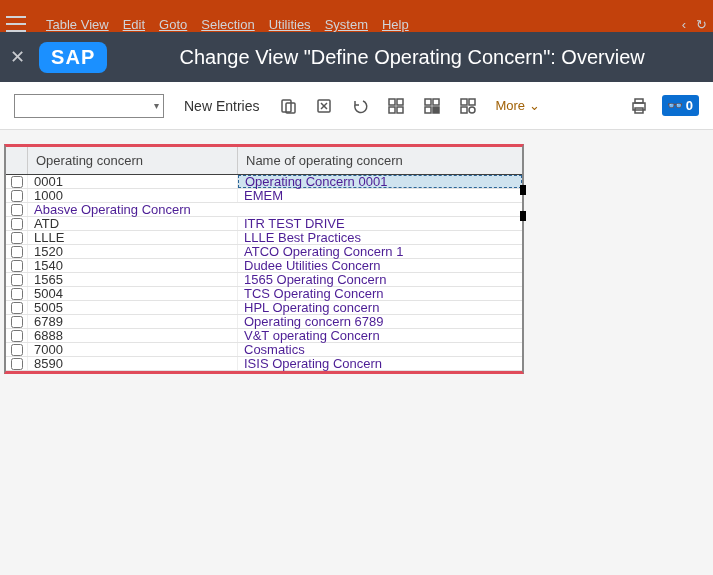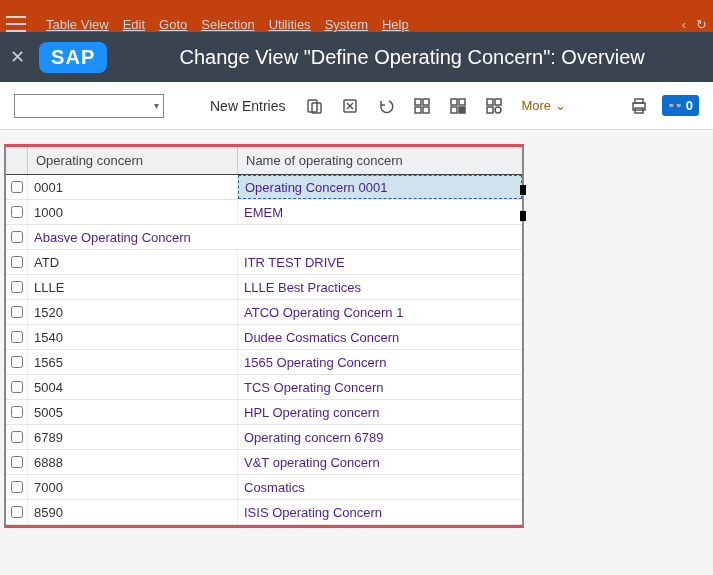--- a/index.html
+++ b/index.html
@@ -75,21 +75,20 @@
     justify-content: flex-end;
     padding-right: 4px;
   }
   .cmd-box .chev { font-size: 10px; color: #666; }
   .tool-btn { color: #555; font-size: 14px; display: inline-flex; align-items: center; gap: 4px; }
   .tool-btn svg { width: 18px; height: 18px; stroke: #555; fill: none; stroke-width: 1.5; }
   .new-entries-btn {
     color: #333;
     font-size: 14px;
     padding: 4px 2px;
-    margin-left: 26px;
   }
   .more-btn { display:flex; align-items:center; gap:4px; color:#a16207; }
   .toolbar-right { margin-left:auto; display:flex; align-items:center; gap:14px; }
   .badge {
     background:#0a6ed1; color:#fff; font-weight:bold;
     padding:3px 6px; border-radius:3px; display:flex; align-items:center; gap:2px;
     font-size:13px;
   }
 
   .content { padding: 14px 4px; background:#f5f5f5; }
@@ -110,21 +109,21 @@
     padding: 6px 8px;
     color: #444;
     font-size: 13px;
   }
   .col-sel { width: 22px; border-right: 1px solid #ccc; }
   .col-code { width: 210px; border-right: 1px solid #ccc; }
   .col-name { flex: 1; }
   .grid-body { }
   .row {
     display: flex;
-    height: 25px;
+    height: 14px;
     border-bottom: 1px solid #e3e3e3;
   }
   .row.selected .cell-name { background:#cfe3ef; border:1px dashed #2a6496; }
   .row .cell { padding: 0 6px; display:flex; align-items:center; height:100%; }
   .cell-sel { width:22px; justify-content:center; border-right:1px solid #eee; }
   .cell-sel input { width:12px; height:12px; }
   .cell-code { width:210px; border-right:1px solid #eee; color:#333; }
   .cell-name { flex:1; color:#4c1d95; }
   .handle-left, .handle-right {
     position:absolute; width:6px; height:10px; background:#000;
@@ -278,21 +277,21 @@
             <input type="checkbox" style="">
           </div>
           <div class="cell cell-code">1520</div>
           <div class="cell cell-name">ATCO Operating Concern 1</div>
         </div>
         <div class="row">
           <div class="cell cell-sel">
             <input type="checkbox" style="">
           </div>
           <div class="cell cell-code">1540</div>
-          <div class="cell cell-name">Dudee Cosmatics Concern</div>
+          <div class="cell cell-name">Dudee Utilities Concern</div>
         </div>
         <div class="row">
           <div class="cell cell-sel">
             <input type="checkbox" style="">
           </div>
           <div class="cell cell-code">1565</div>
           <div class="cell cell-name">1565 Operating Concern</div>
         </div>
         <div class="row">
           <div class="cell cell-sel">

